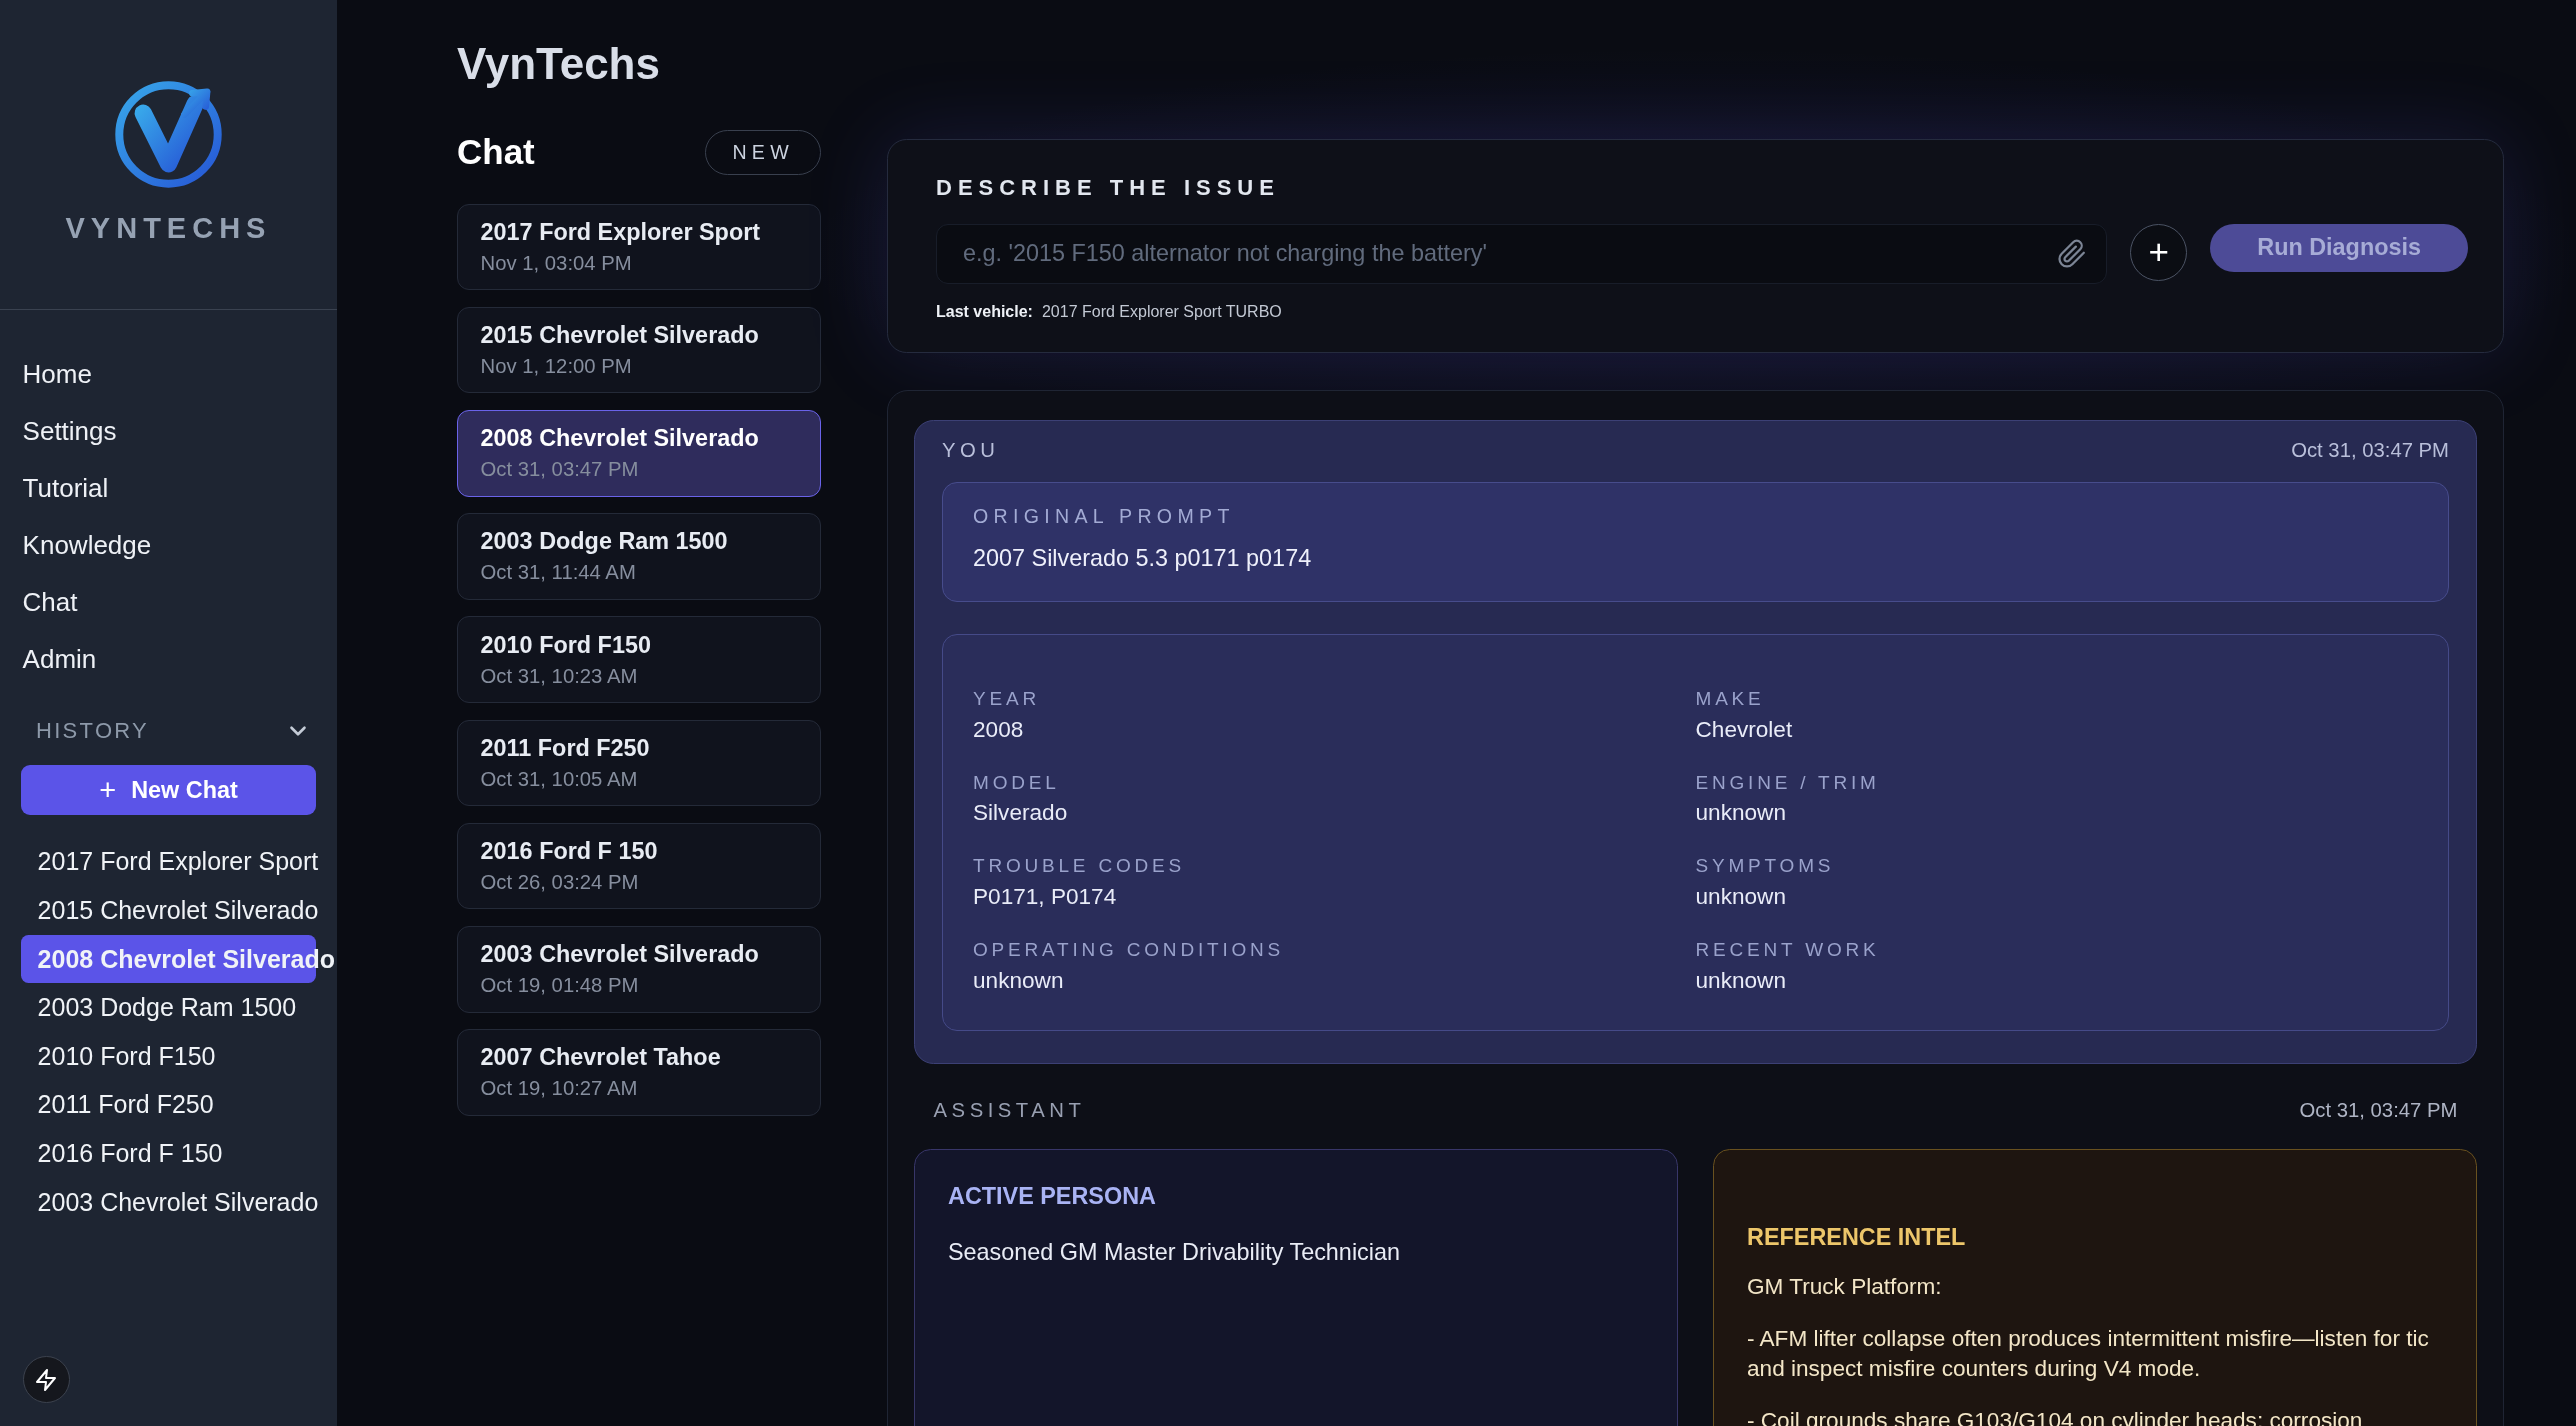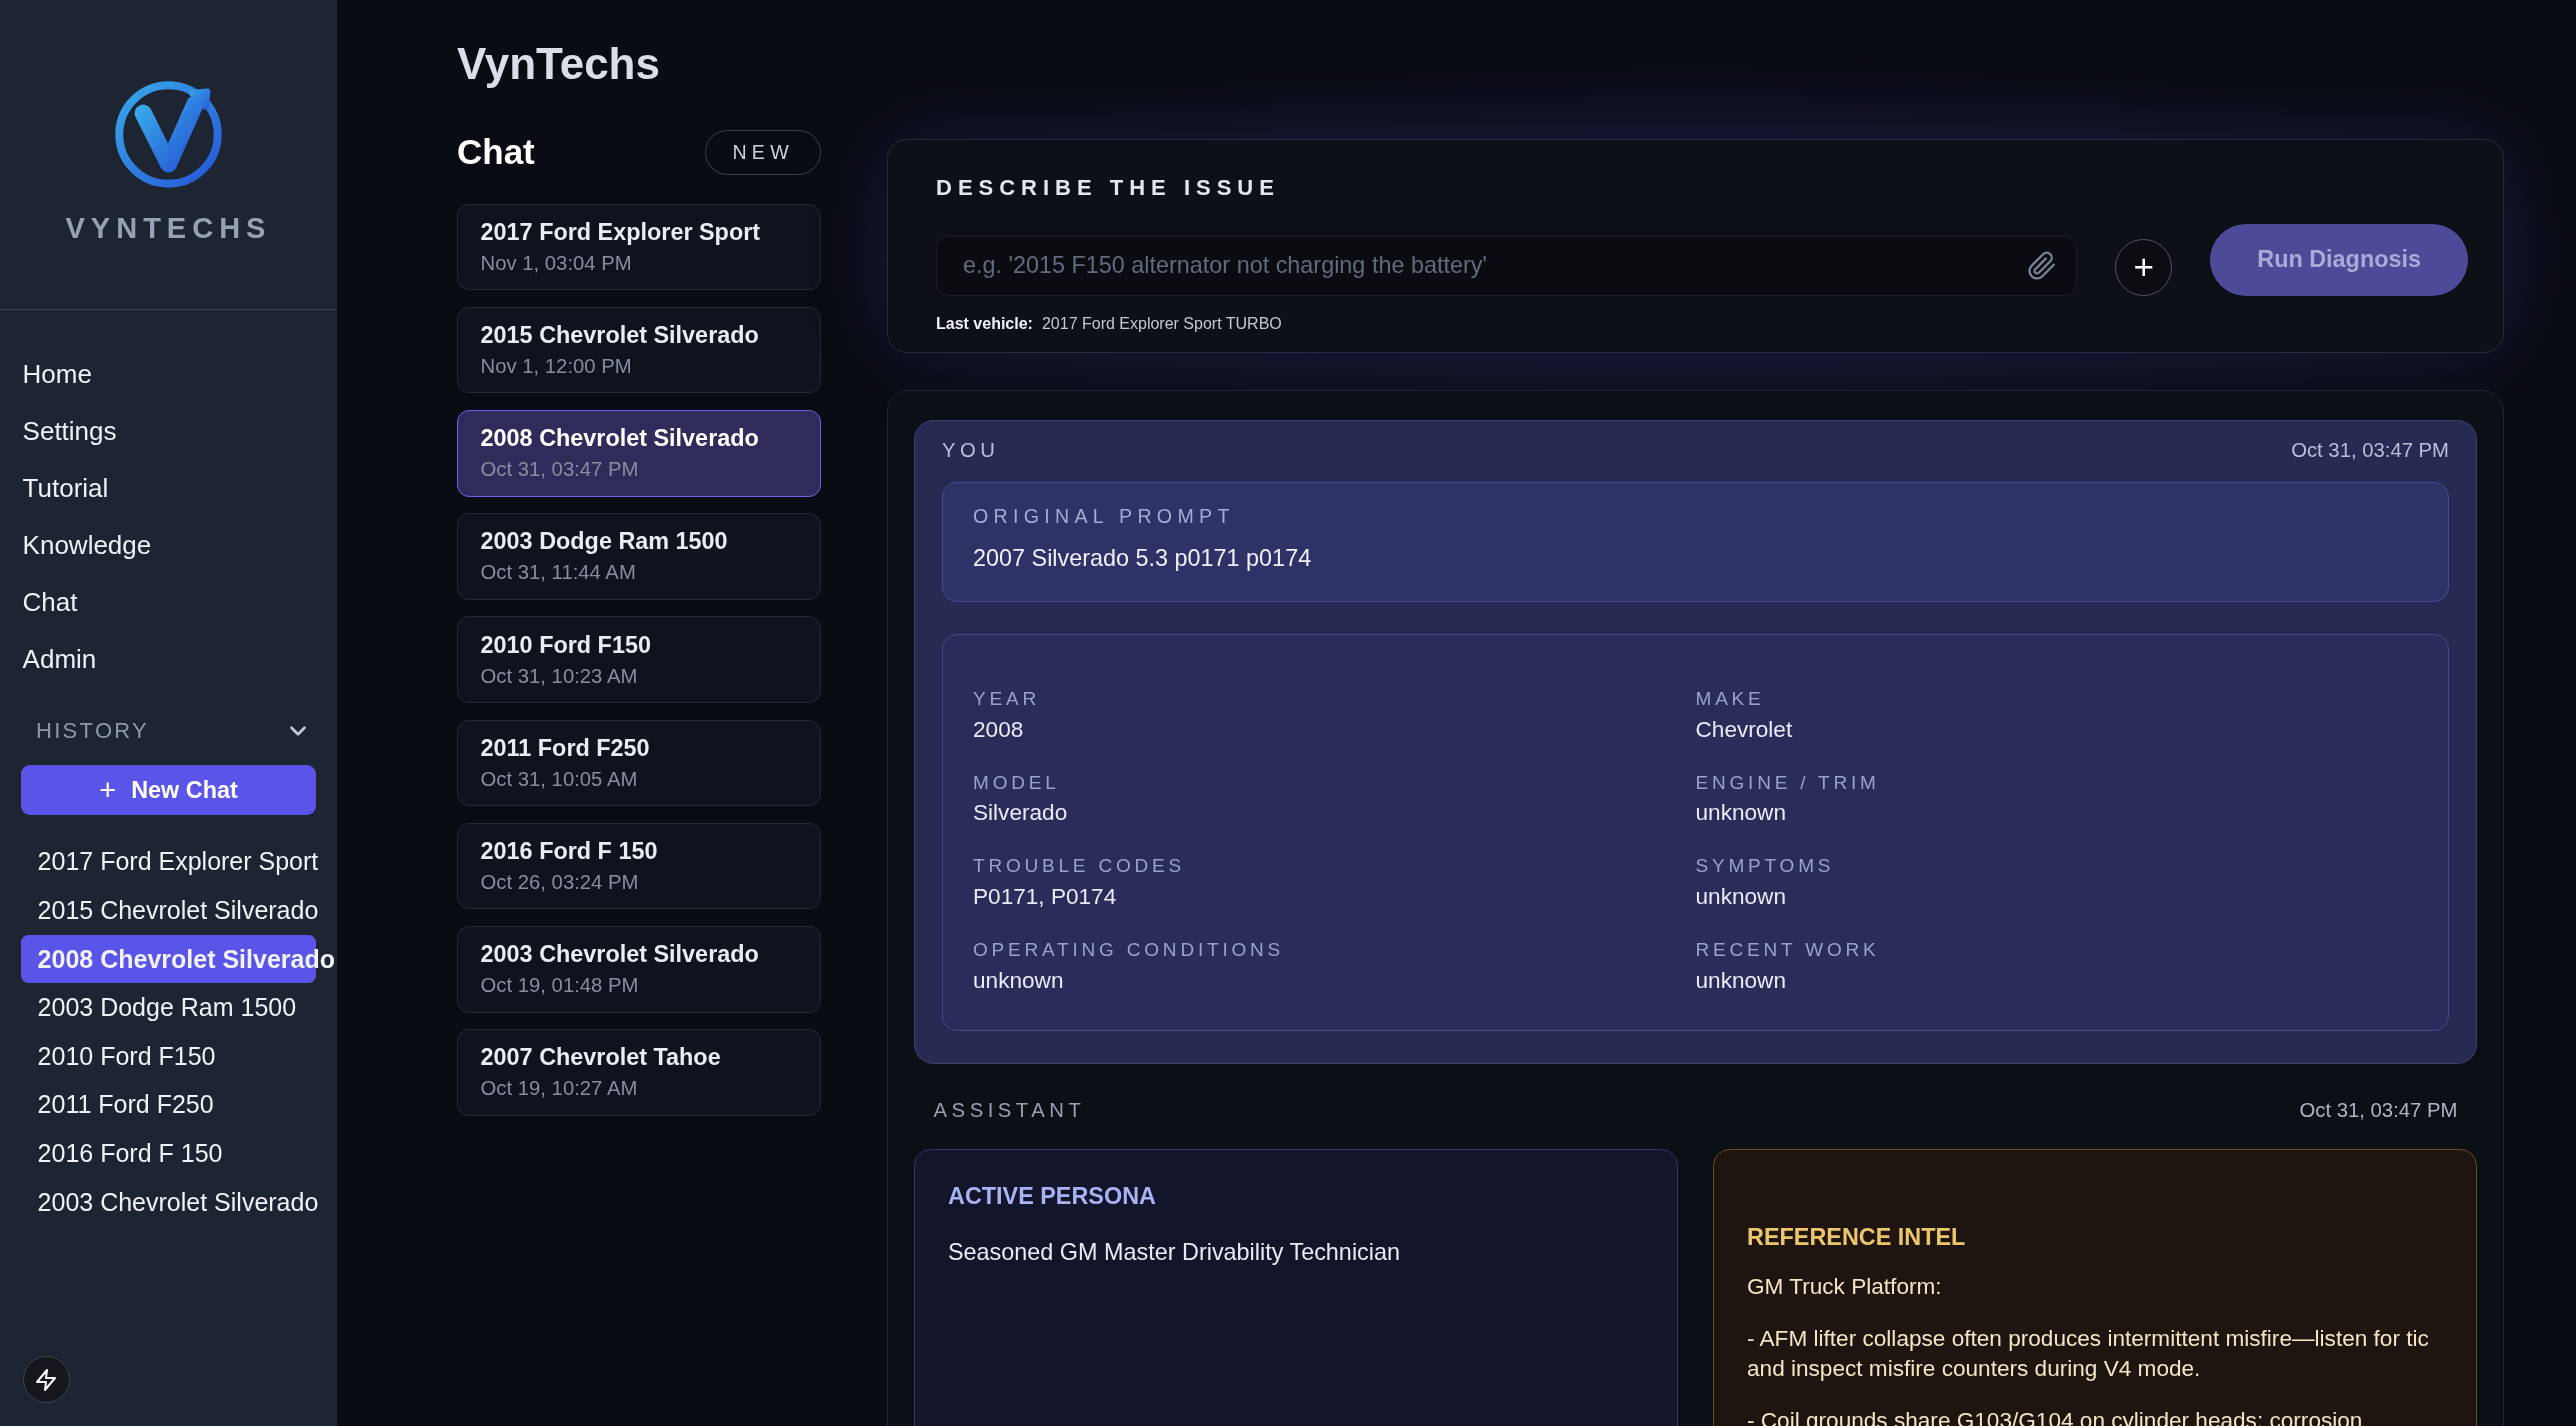--- a/index.html
+++ b/index.html
@@ -52,33 +52,33 @@
   .conv-title { font-size:23.4px; font-weight:600; color:#e8ecf3; }
   .conv-time { font-size:20.3px; color:#868e9e; margin-top:6px; }
   .conv-card.active { background:#2f2c5c; border-color:#6a63e9; }
   .conv-card.active .conv-title { color:#fff; font-weight:700; }
 
   
   .panel-describe { position:absolute; left:887px; top:139px; width:1617px; height:214px;
                     background:#0e1018; border:1.5px solid #252b3e; border-radius:19.6px;
                     box-shadow:0 0 83px rgba(93,86,240,0.16); padding:35px 35px 0 48px; }
   .describe-heading { font-size:22px; letter-spacing:6px; font-weight:600; color:#e2e7ef; }
-  .describe-row { display:flex; align-items:flex-end; gap:38px; margin-top:22.6px; }
+  .describe-row { display:flex; align-items:flex-start; gap:23px; margin-top:22.6px; }
   .issue-input-wrap { position:relative; width:1242px; }
   .issue-input { width:100%; height:60px; background:#0a0c12; border:0.8px solid #181d29;
                  border-radius:12px; color:#dfe4ee; font-size:23.4px; padding:0 75px 0 26px;
                  font-family:inherit; outline:none; }
   .issue-input::placeholder { color:#616b7d; }
   .clip-btn { position:absolute; right:18px; top:14.3px; width:32px; height:32px;
               background:transparent; border:none; cursor:pointer; }
   .plus-btn { width:57px; height:57px; border-radius:50%; border:1.5px solid #4b5364;
               background:#0b0d13; color:#fff; font-size:35px; font-weight:300;
               display:flex; align-items:center; justify-content:center; cursor:pointer;
               font-family:inherit; flex:none; }
-  .run-btn { height:72px; padding:0 47px; border-radius:753px; background:#4d4b97;
+  .run-btn { height:48px; padding:0 47px; border-radius:753px; background:#4d4b97;
              color:#a7acd6; font-size:23.4px; font-weight:600; border:none;
              font-family:inherit; cursor:pointer; flex:none; }
   .last-vehicle { margin-top:19.6px; font-size:16px; color:#c3c9d4; }
   .last-vehicle b { color:#eef1f6; margin-right:9px; }
 
   
   .panel-messages { position:absolute; left:887px; top:390px; width:1617px; height:1077px;
                     background:#0d0f17; border:1.5px solid #1f2534; border-radius:21px;
                     padding:29px 26px; }
   .msg-head { display:flex; justify-content:space-between; align-items:center;

